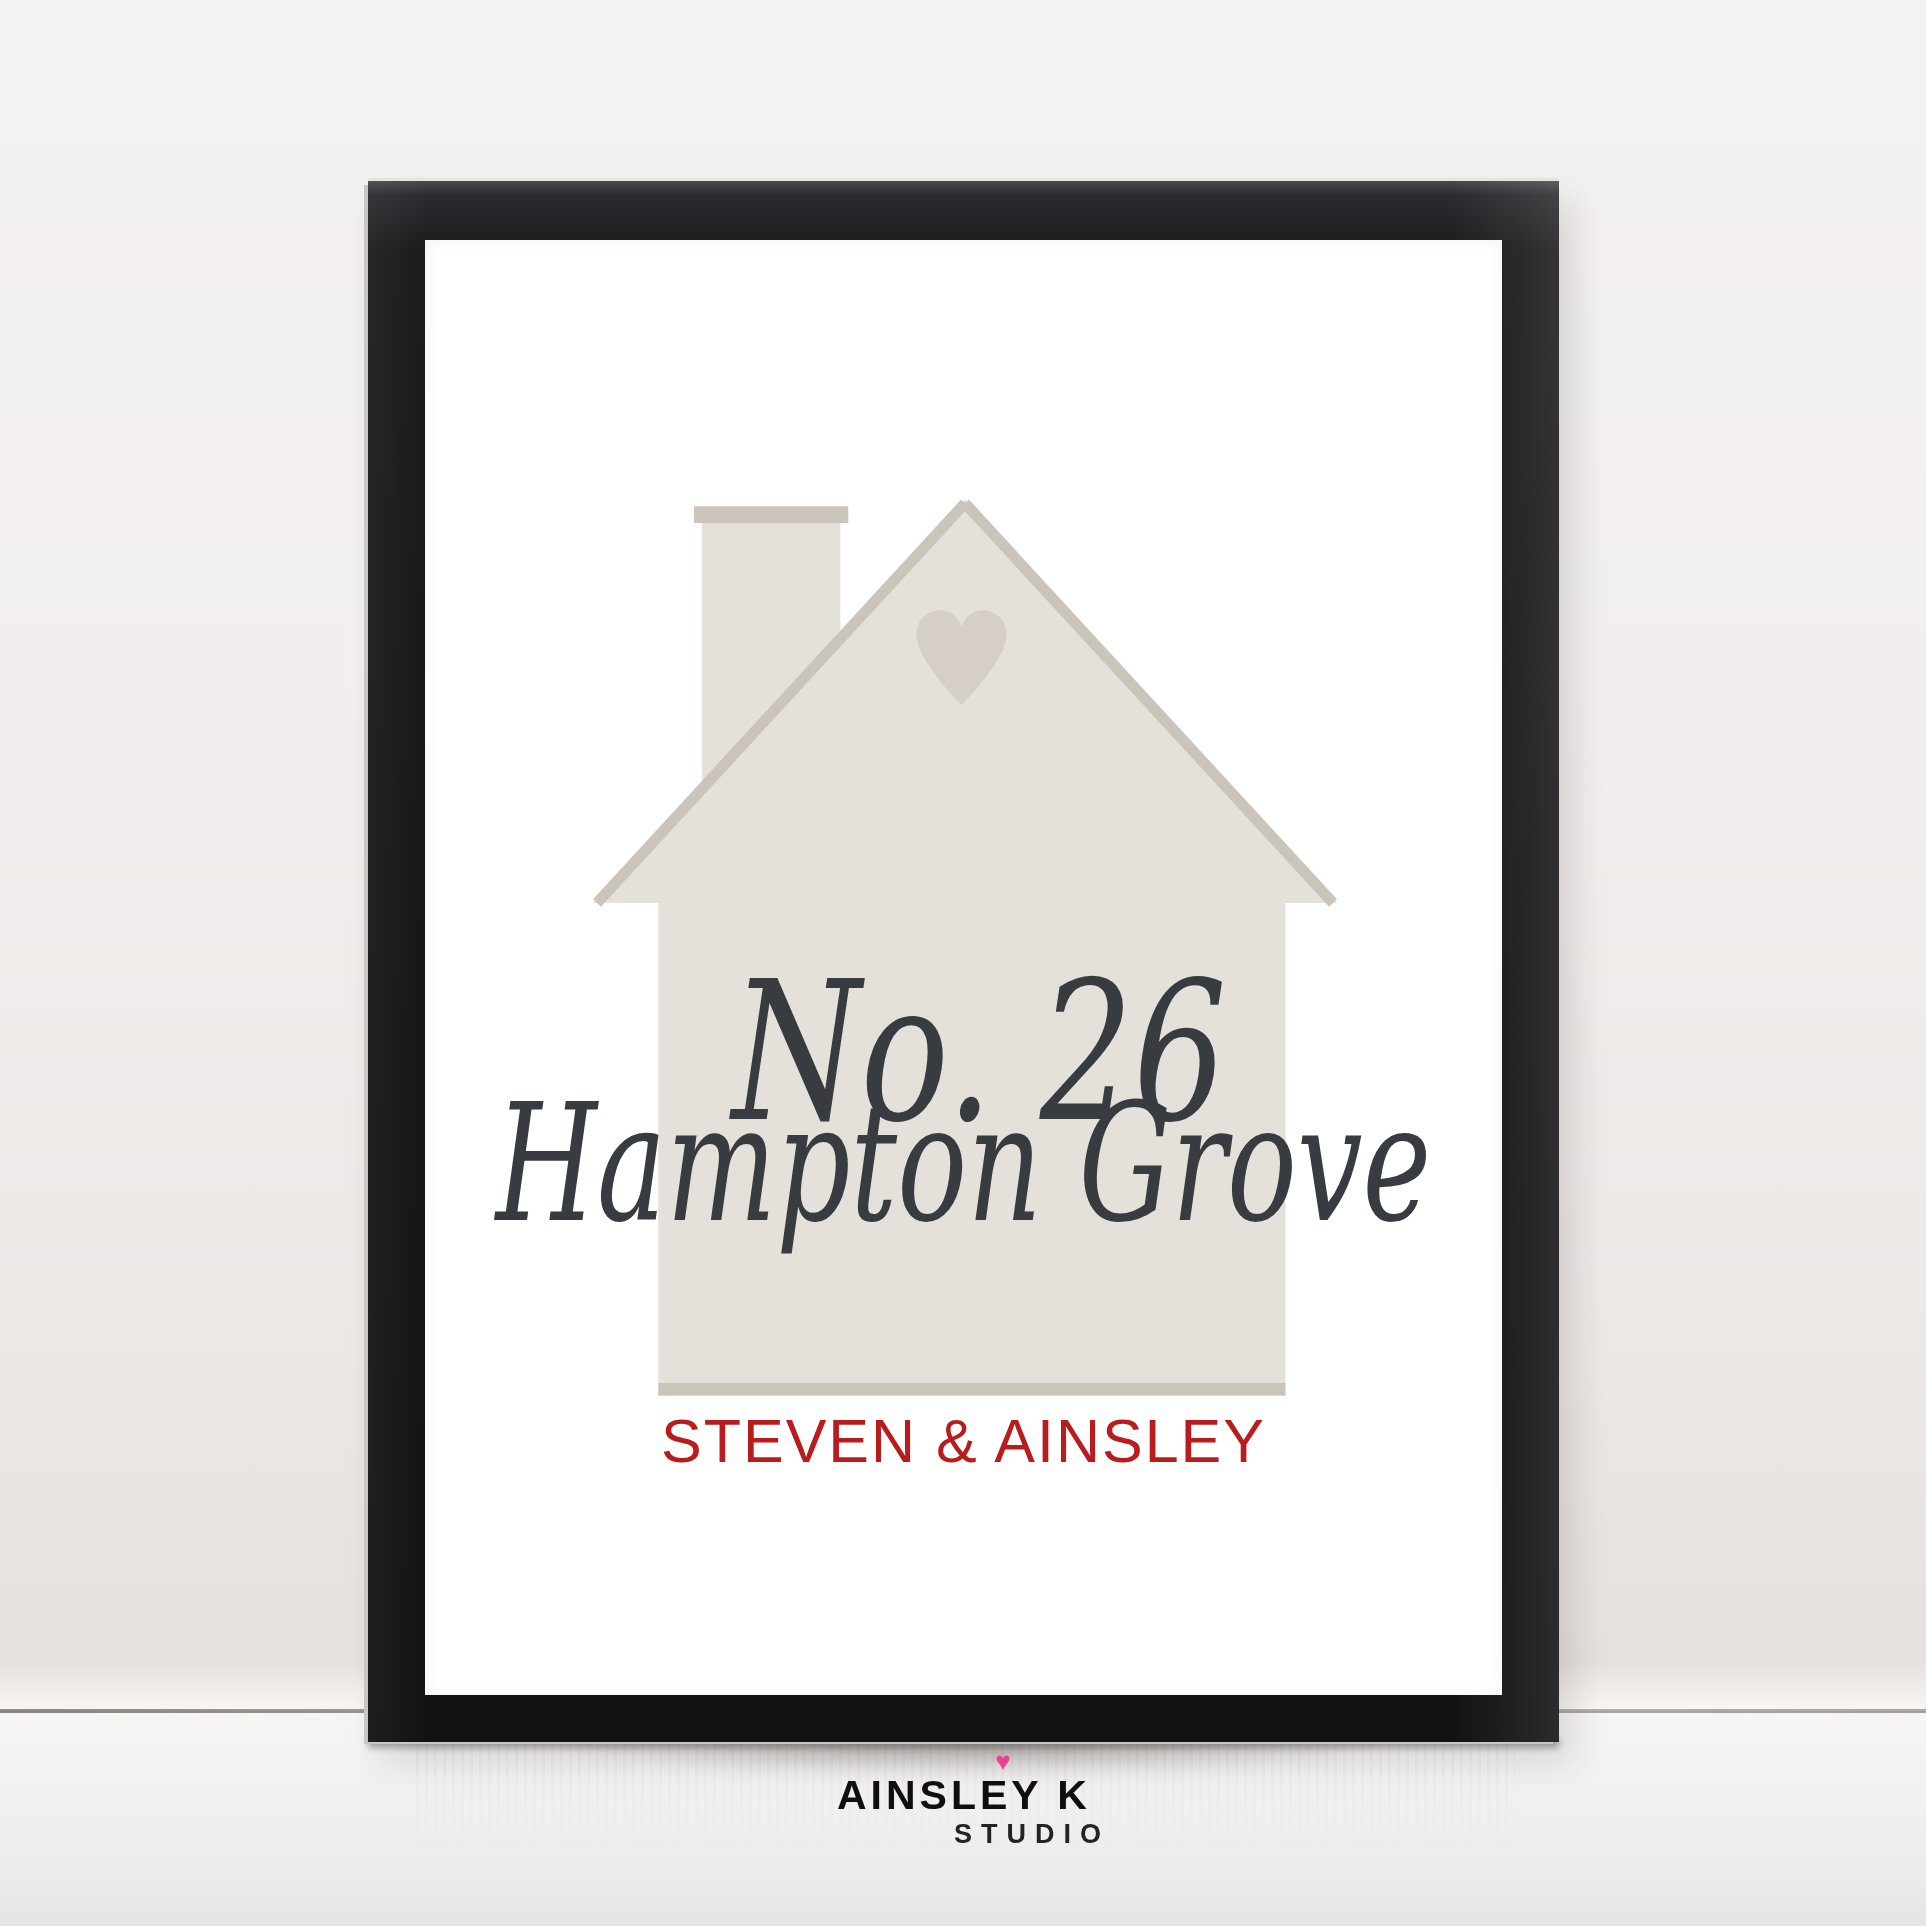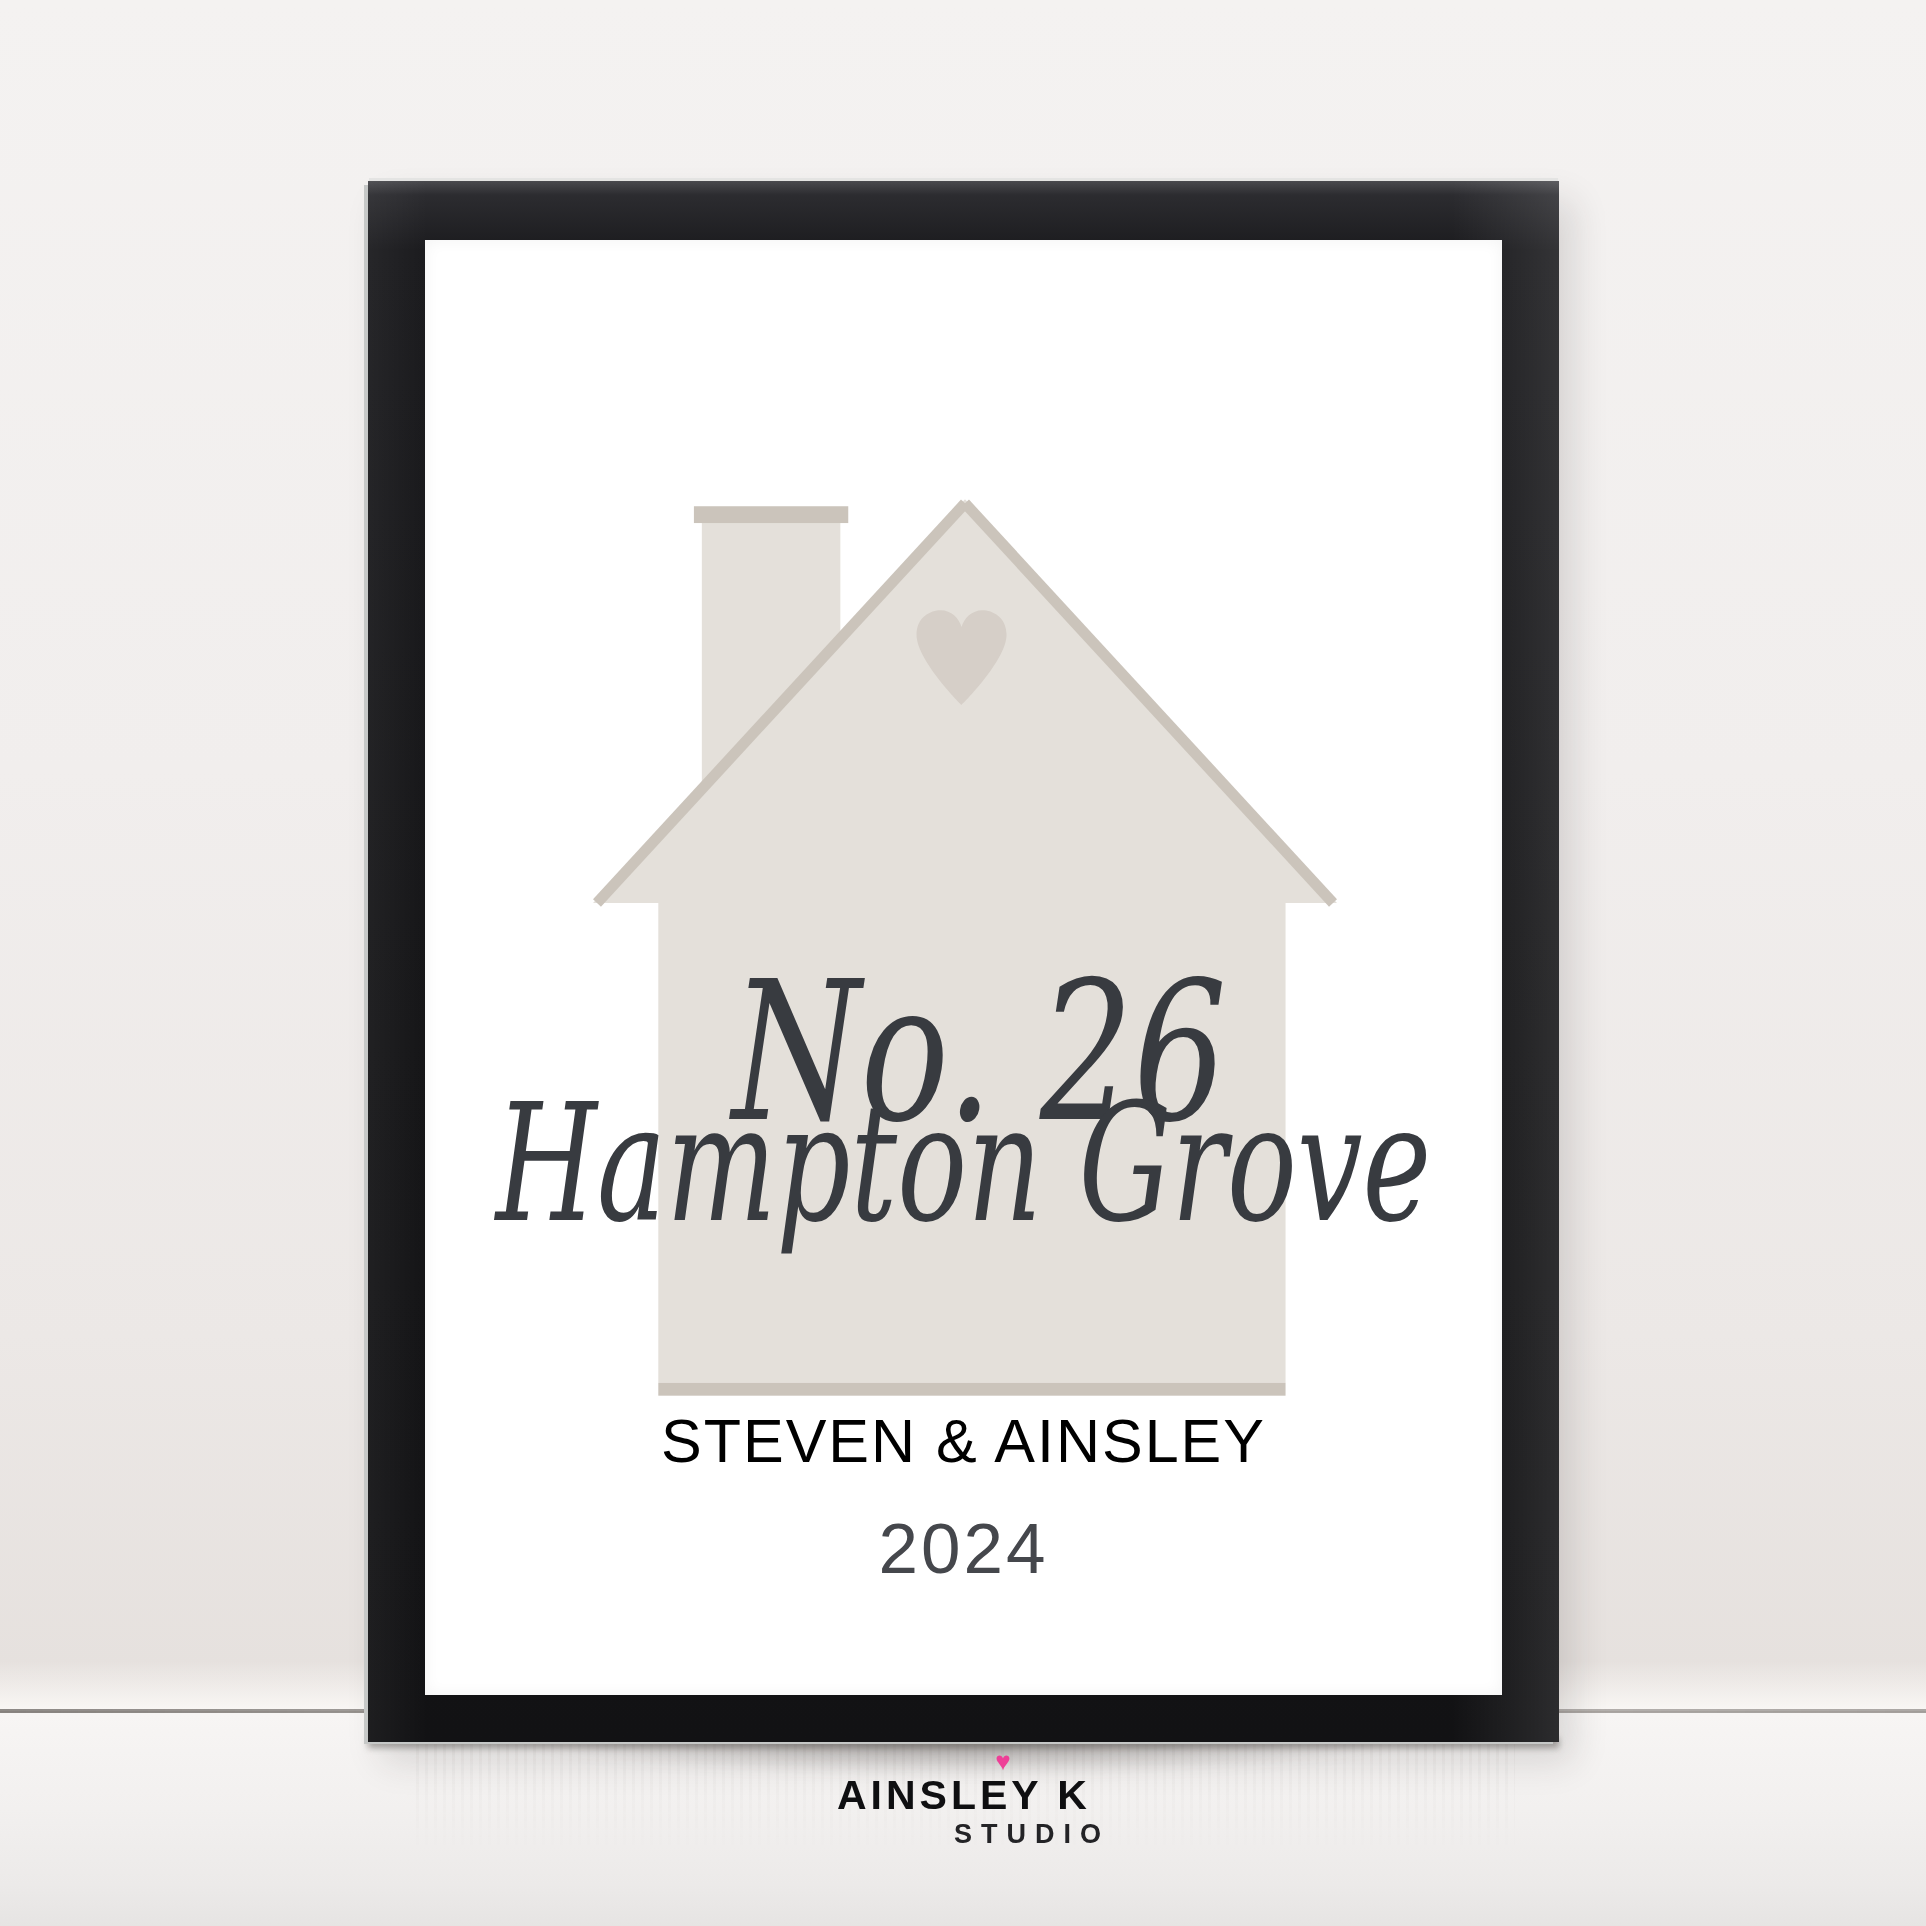--- a/index.html
+++ b/index.html
@@ -62,21 +62,21 @@
     font-size:99px;line-height:1;font-weight:100;color:#404247;
     letter-spacing:3px;white-space:nowrap;
   }
   .house-svg{position:absolute;left:168px;top:259px;}
   .script-svg{position:absolute;left:0;top:0;}
   .script-text{
     font-family:"DejaVu Serif",serif;font-style:italic;fill:#383b40;
   }
   .names-line{
     position:absolute;left:0;top:1171px;width:100%;text-align:center;
-    font-size:61px;line-height:1;font-weight:100;color:#000000;
+    font-size:61px;line-height:1;font-weight:100;color:#b91c1c;
     letter-spacing:2px;white-space:nowrap;
   }
   .year-line{
     position:absolute;left:0;top:1273px;width:100%;text-align:center;
     font-size:71px;line-height:1;font-weight:100;color:#45474c;
     letter-spacing:3px;
   }
   
   .brand-heart{
     position:absolute;left:988px;top:1748px;width:30px;text-align:center;
@@ -122,21 +122,20 @@
                  C362,112 370,120 372.5,129 C375,120 383,112 393.5,112
                  C404,112 418,119 418,137 C418,163 372.5,208 372.5,208 Z" fill="#d6cfc8"></path>
       </svg>
 
       <svg class="script-svg" width="1077" height="1455" viewBox="0 0 1088 1470">
         <text class="script-text" x="560" y="888" font-size="195" text-anchor="middle" textLength="500" lengthAdjust="spacingAndGlyphs">No. 26</text>
         <text class="script-text" x="544" y="990" font-size="165" text-anchor="middle" textLength="945" lengthAdjust="spacingAndGlyphs">Hampton Grove</text>
       </svg>
 
       <div class="names-line">STEVEN &amp; AINSLEY</div>
-      <div class="year-line">2024</div>
 
     </div>
   </div>
 
   <div class="brand-heart">♥</div>
   <div class="brand-name">AINSLEY K</div>
   <div class="brand-studio">STUDIO</div>
 
 </div>
 

